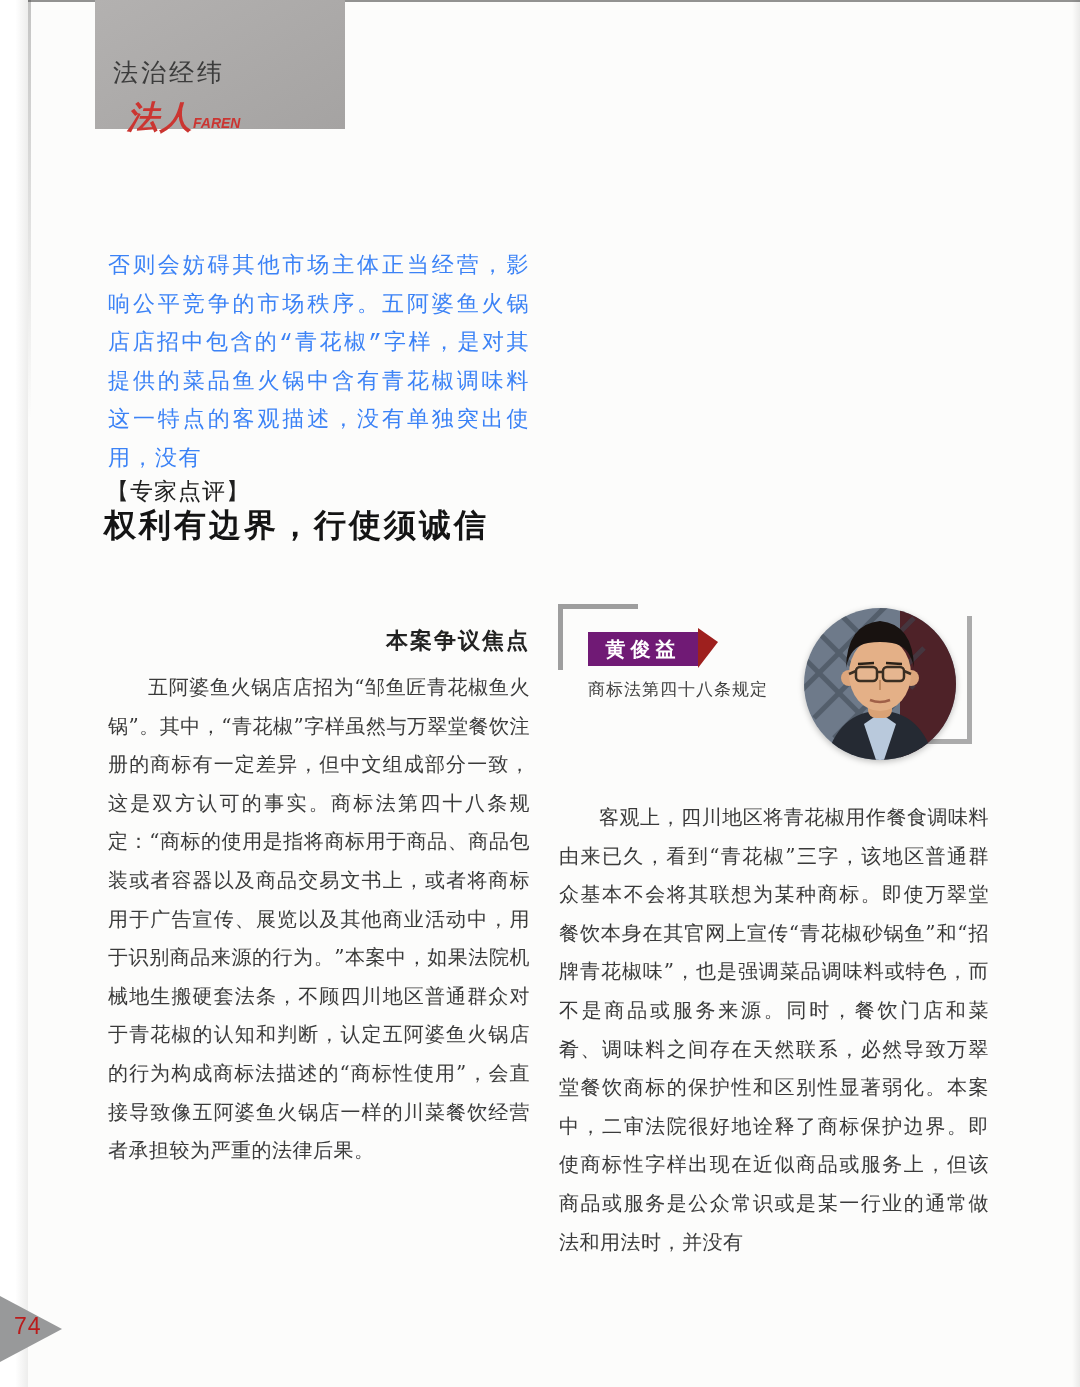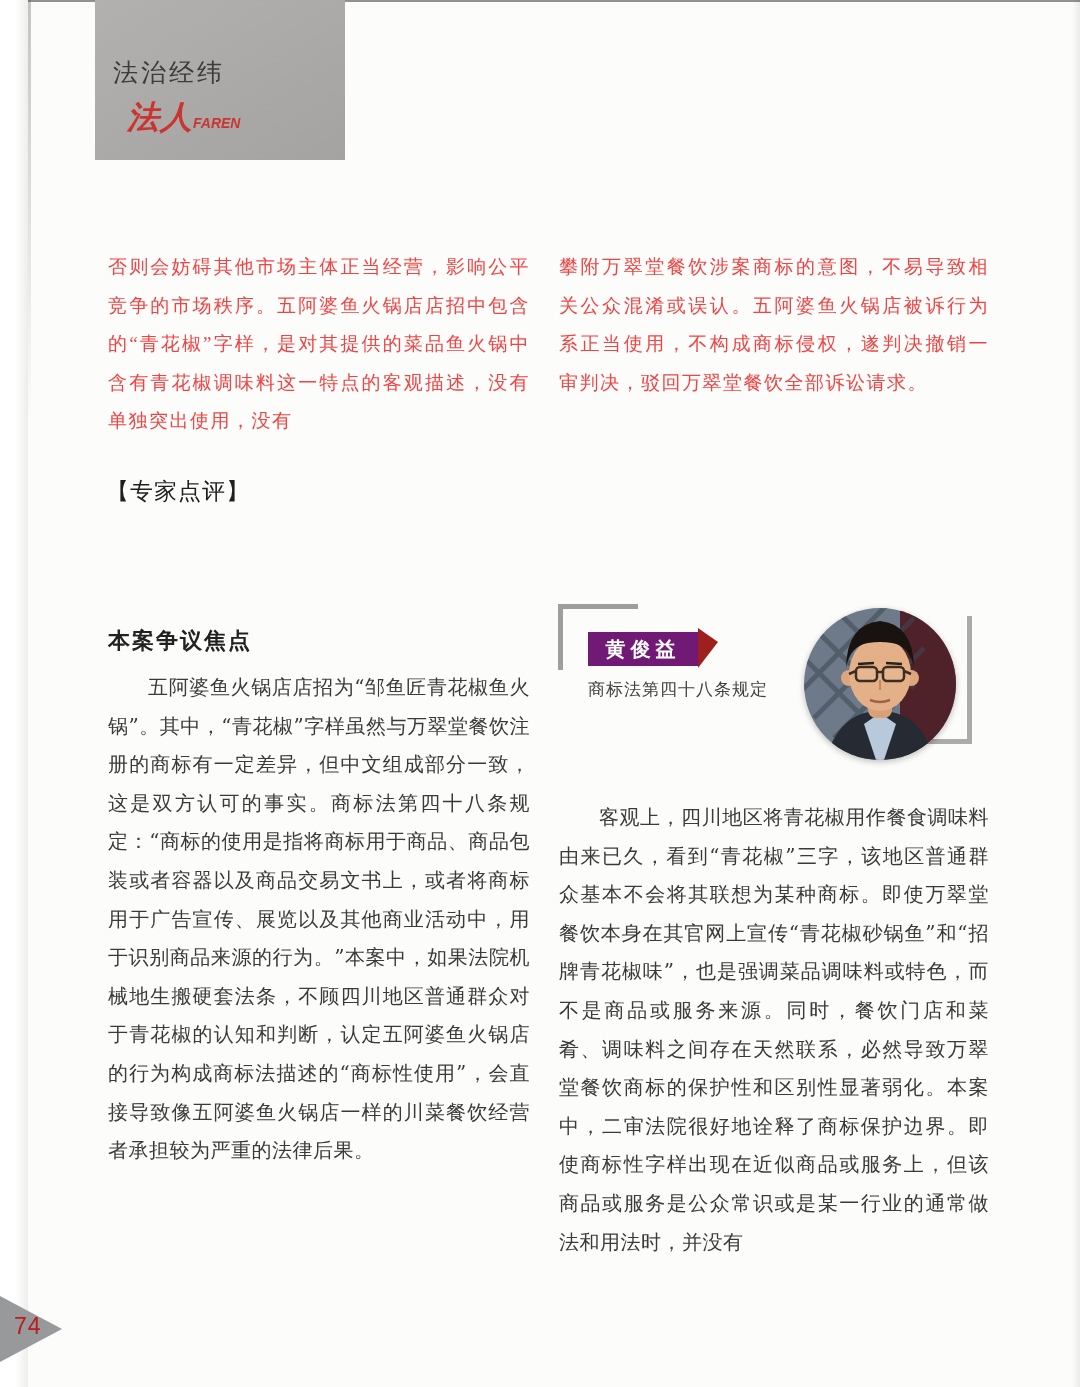--- a/index.html
+++ b/index.html
@@ -12,43 +12,43 @@
   .left-edge{position:absolute;left:0;top:0;width:28px;height:100%;
     background:linear-gradient(to right,#ffffff 55%,#ededec);}
   .left-crease{position:absolute;left:28px;top:0;width:3px;height:420px;
     background:linear-gradient(to bottom,rgba(90,90,90,.35),rgba(90,90,90,0));}
   .top-hairline{position:absolute;left:28px;top:0;width:1052px;height:2px;
     background:#4b4b4b;opacity:.6;}
   .right-edge{position:absolute;right:0;top:0;width:8px;height:100%;
     background:linear-gradient(to left,rgba(0,0,0,.07),rgba(0,0,0,0));}
 
   
-  .header-box{position:absolute;left:95px;top:0;width:250px;height:160px;
+  .header-box{position:absolute;left:95px;top:0;width:250px;height:129px;
     background:linear-gradient(150deg,#b3b1b0,#a5a3a2);}
   .section-tag{position:absolute;left:18px;top:60px;font-size:25px;line-height:1;
     color:#3c3c3c;letter-spacing:3px;font-weight:500;}
   .logo{position:absolute;left:18px;top:96px;font-style:italic;font-weight:bold;
     color:#cb3531;white-space:nowrap;}
   .logo-cjk{font-size:32px;letter-spacing:1px;margin-left:14px;}
   .logo-latin{font-size:14px;letter-spacing:0;}
 
   
   .intro-col{position:absolute;top:248px;
-    font-family:Liberation Serif, serif;
-    font-size:19px;line-height:38.5px;text-align:justify;color:#ef4444;
+    font-family:Liberation Mono, monospace;
+    font-size:22px;line-height:38.5px;text-align:justify;color:#3b82f6;
     letter-spacing:1.5px;}
   .intro-left{left:108px;width:422px;}
   .intro-right{left:559px;width:430px;}
 
   
   .kicker{position:absolute;left:106px;top:476px;font-size:23px;color:#1f1f1f;
     font-family:"DejaVu Serif","Liberation Serif",serif;letter-spacing:1px;}
   .main-title{position:absolute;left:104px;top:504px;font-size:32px;font-weight:bold;
     color:#141414;letter-spacing:3px;font-family:"Liberation Sans",sans-serif;}
-  .subhead{position:absolute;left:108px;top:626px;width:422px;text-align:left;
+  .subhead{position:absolute;left:108px;top:626px;width:422px;text-align:right;
     font-family:"DejaVu Serif","Liberation Serif",serif;font-weight:bold;
     font-size:22px;color:#222;letter-spacing:2px;}
 
   
   .body-col{position:absolute;
     font-family:"DejaVu Serif","Liberation Serif",serif;
     font-size:20px;line-height:38.6px;text-align:justify;color:#3a3a3a;
     letter-spacing:.5px;}
   .body-left{left:108px;top:668px;width:422px;}
   .body-right{left:559px;top:798px;width:430px;}
@@ -92,23 +92,23 @@
   <div class="right-edge"></div>
 
   <div class="header-box">
     <div class="section-tag">法治经纬</div>
     <div class="logo">
       <span class="logo-cjk">法人</span><span class="logo-latin">FAREN</span>
     </div>
   </div>
 
   <div class="intro-col intro-left">否则会妨碍其他市场主体正当经营，影响公平竞争的市场秩序。五阿婆鱼火锅店店招中包含的“青花椒”字样，是对其提供的菜品鱼火锅中含有青花椒调味料这一特点的客观描述，没有单独突出使用，没有</div>
-  <div class="intro-col intro-right">攀附万翠堂餐饮涉案商标的意图，不易导致相关公众混淆或误认。五阿婆鱼火锅店被诉行为系正当使用，不构成商标侵权，遂判决撤销一审判决，驳回万翠堂餐饮全部诉讼请求。</div>
 
   <div class="kicker">【专家点评】</div>
+  <div class="main-title">权利有边界，行使须诚信</div>
   <div class="subhead">本案争议焦点</div>
 
   <div class="bracket bracket-tl-h"></div>
   <div class="bracket bracket-tl-v"></div>
   <div class="bracket bracket-br-v"></div>
   <div class="bracket bracket-br-h"></div>
 
   <div class="name-badge">黄俊益</div>
   <div class="badge-fold"></div>
   <div class="affiliation">商标法第四十八条规定</div>

